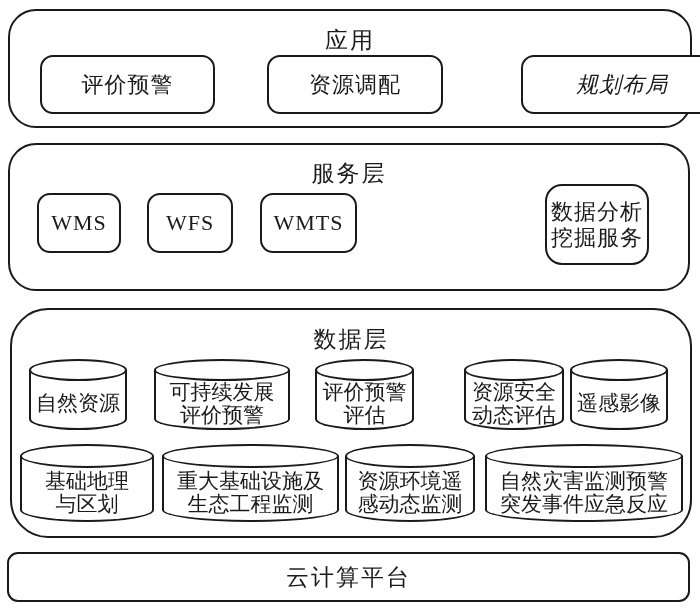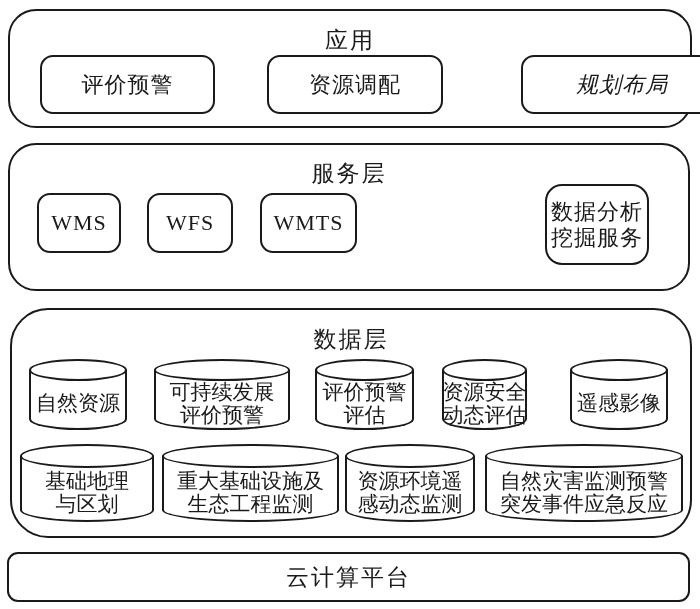--- a/index.html
+++ b/index.html
@@ -96,21 +96,21 @@
   #box-svc-3 { left: 374px; top: 48px; width: 136px; height: 60px; }
   #box-svc-4 { left: 535px; top: 39px; width: 104px; height: 81px; border-radius: 17px; }
 
   
   #layer-data { left: 10px; top: 308px; width: 682px; height: 230px; border-radius: 38px; }
   #layer-data .layer-title { top: 14px; text-align: center; }
   .row1 { top: 49px; height: 71px; }
   #cyl-r1-0 { left: 17px;  width: 98px; }
   #cyl-r1-1 { left: 142px; width: 136px; }
   #cyl-r1-2 { left: 303px; width: 99px; }
-  #cyl-r1-3 { left: 430px; width: 85px; padding-left: 7px; }
+  #cyl-r1-3 { left: 452px; width: 100px; padding-left: 7px; }
   #cyl-r1-4 { left: 558px; width: 98px; }
   .row2 { top: 134px; height: 78px; }
   #cyl-r2-0 { left: 8px;   width: 134px; padding-left: 16px; }
   #cyl-r2-1 { left: 150px; width: 177px; }
   #cyl-r2-2 { left: 333px; width: 130px; }
   #cyl-r2-3 { left: 473px; width: 198px; }
 
   
   #platform {
     left: 7px; top: 552px; width: 683px; height: 50px;

